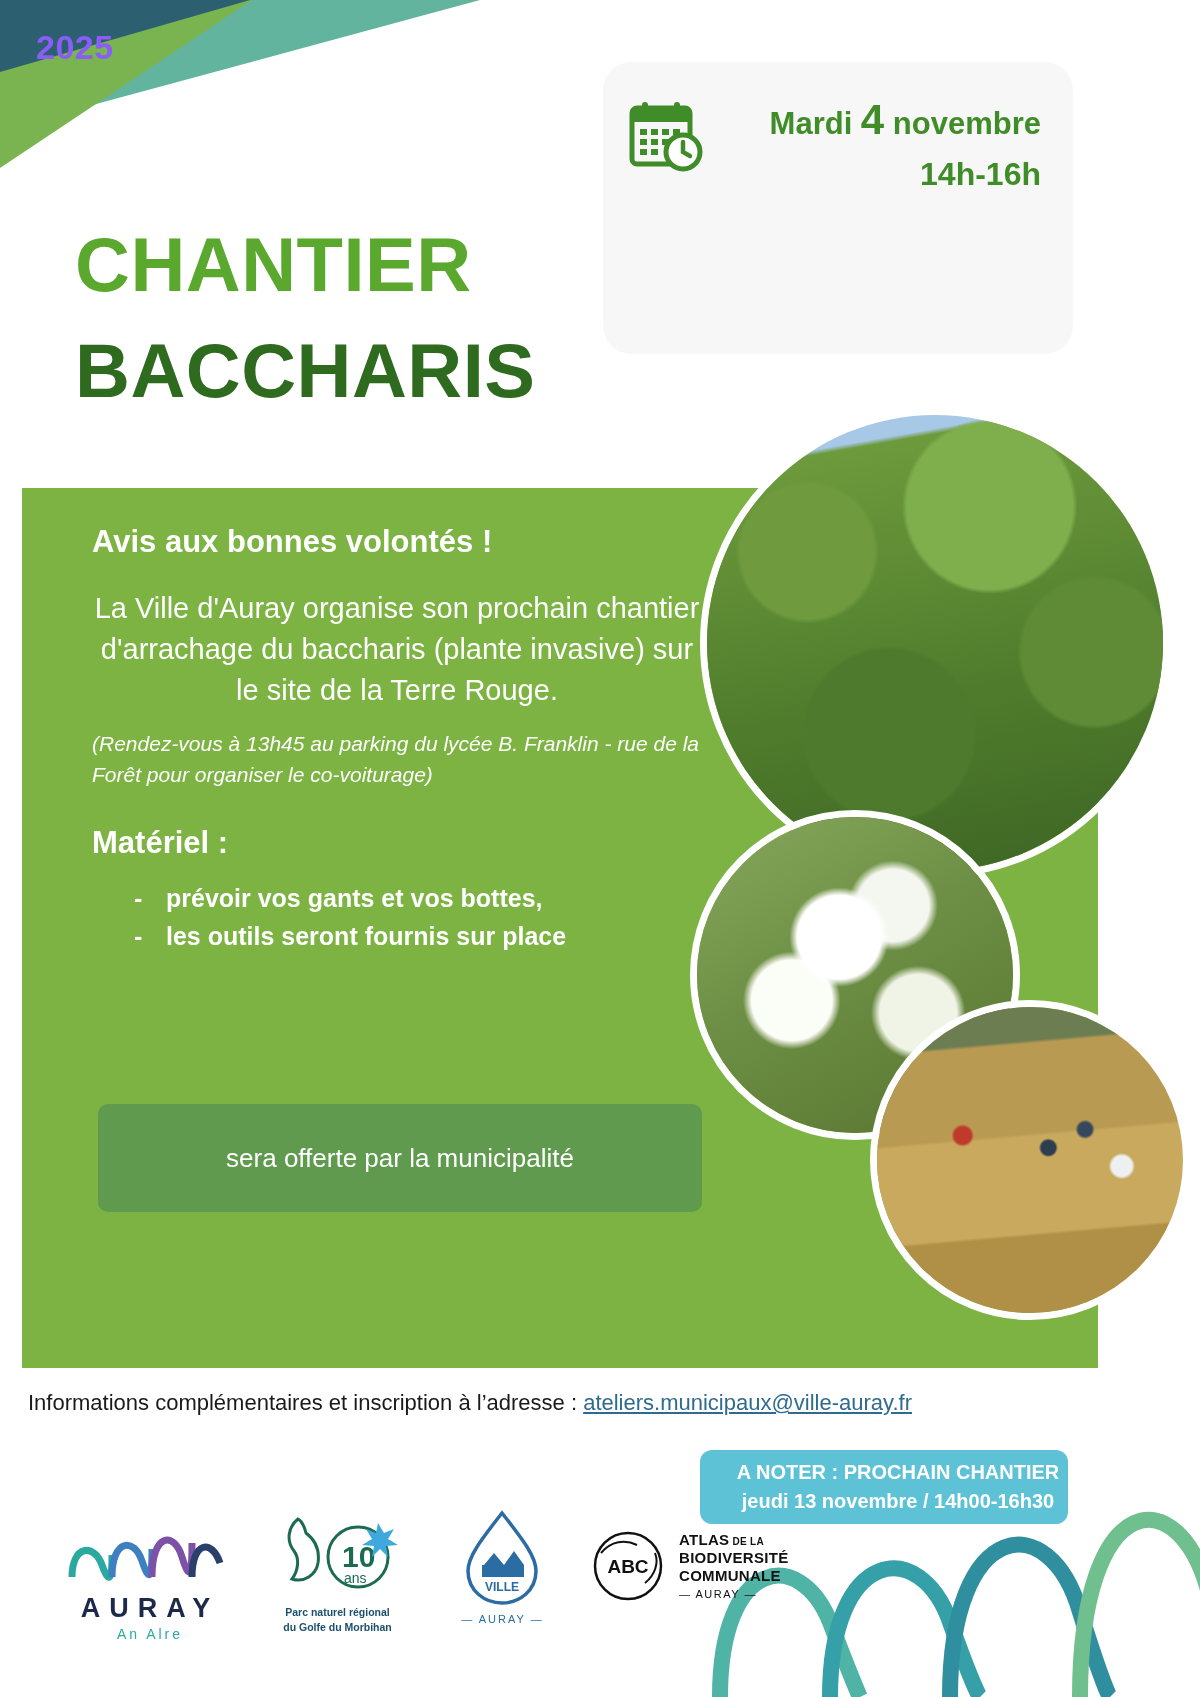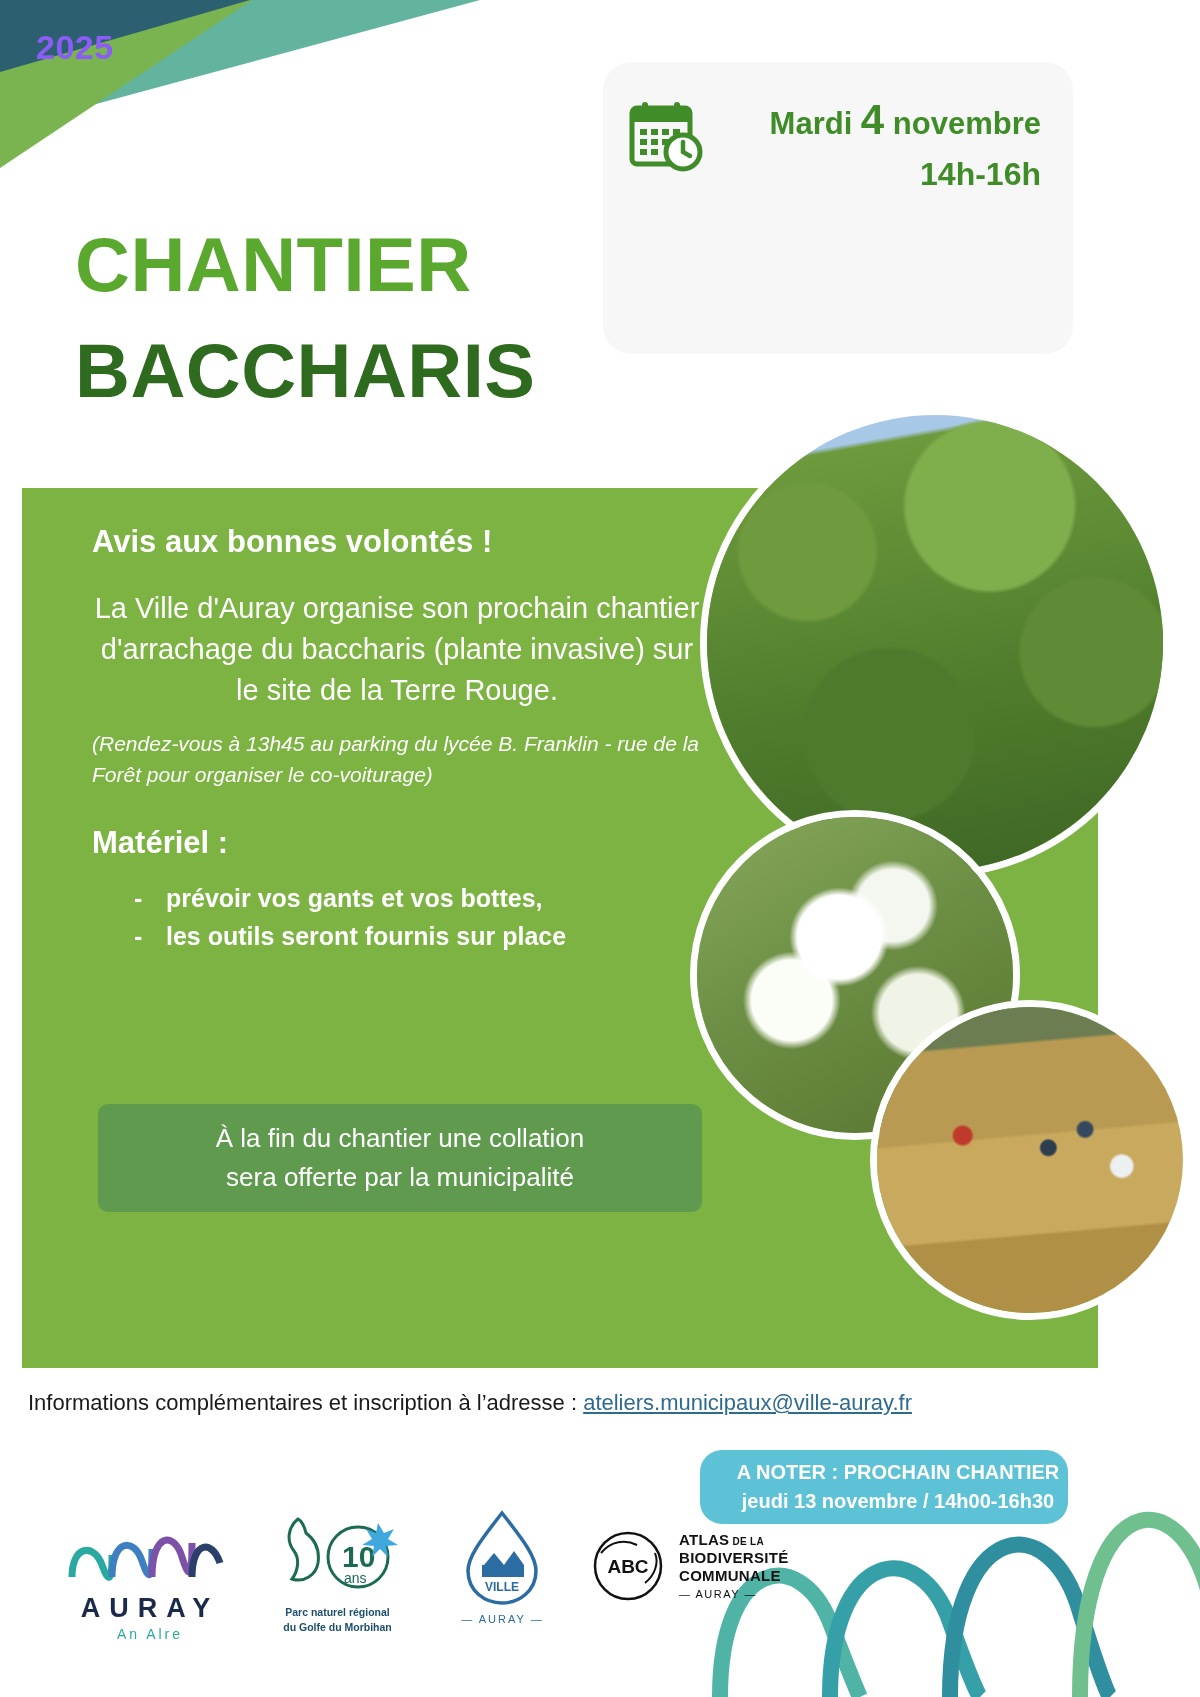--- a/index.html
+++ b/index.html
@@ -119,21 +119,21 @@
     font-size: 22px; color: #1a1a1a;
   }
   .info-line a { color: #2f6b8f; text-decoration: underline; }
 
   
   .wave-wrap { position: absolute; bottom: 0; right: 0; width: 520px; height: 300px; overflow: hidden; }
 
   
   .note-badge {
     position: absolute; top: 1450px; left: 700px; width: 368px; height: 74px;
-    background: #5ec2d6; border-radius: 22px;
+    background: #5ec2d6; border-radius: 12px;
     display: flex; flex-direction: column; align-items: center; justify-content: center;
     color: #ffffff; font-weight: bold; font-size: 20px; line-height: 1.45; padding-left: 28px;
   }
 
   
   .logos { position: absolute; bottom: 36px; left: 40px; width: 780px; height: 160px; }
   .logo { position: absolute; }
   .logo-auray { left: 20px; top: 14px; width: 180px; text-align: center; }
   .logo-auray .name { font-size: 27px; letter-spacing: 9px; color: #1b2a4a; font-weight: bold; margin-top: 4px; }
   .logo-auray .sub { font-size: 14px; letter-spacing: 3px; color: #2aa9a0; margin-top: 2px; }
@@ -197,21 +197,20 @@
     <p class="para">La Ville d'Auray organise son prochain chantier d'arrachage du baccharis (plante invasive) sur le site de la Terre Rouge.</p>
     <p class="rdv">(Rendez-vous à 13h45 au parking du lycée B. Franklin - rue de la Forêt pour organiser le co-voiturage)</p>
     <p class="materiel">Matériel :</p>
     <ul class="mat-list">
       <li>prévoir vos gants et vos bottes,</li>
       <li>les outils seront fournis sur place</li>
     </ul>
   </div>
 
   <div class="collation">
-    <div>À la fin du chantier une collation</div>
     <div>sera offerte par la municipalité</div>
   </div>
   <div class="dash"></div>
 </div>
 
 <div class="photo photo-1">
     <div class="ph1-bg"></div>
   </div>
 <div class="photo photo-2">
     <div class="ph2-bg"></div>

